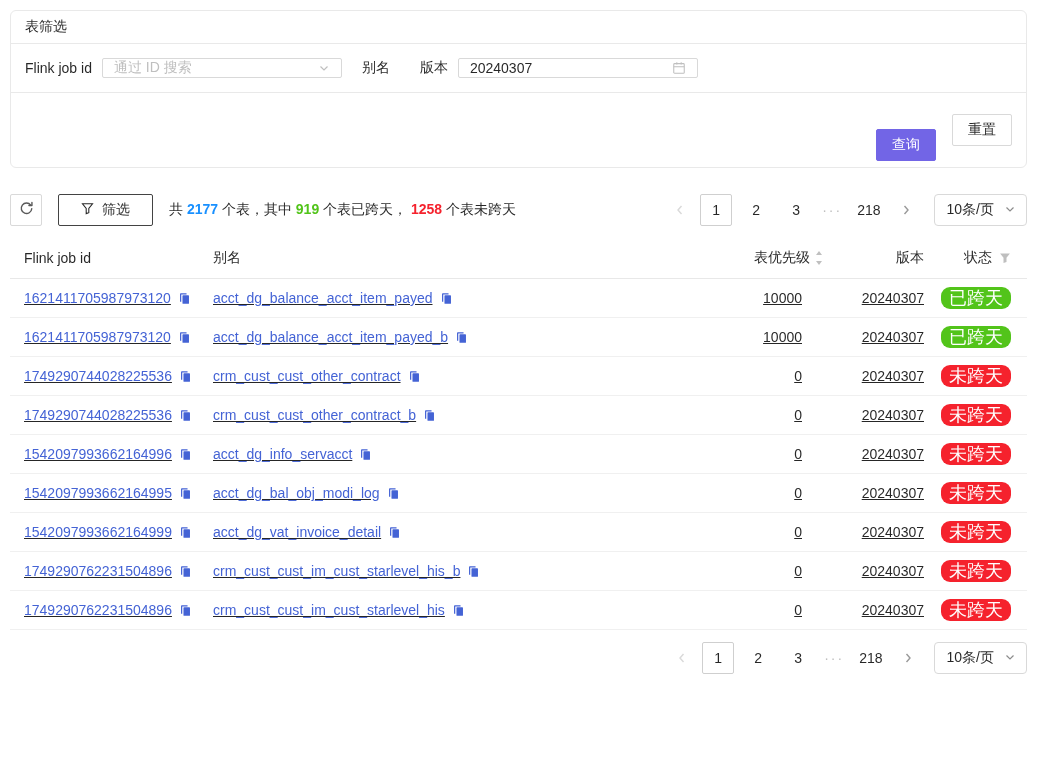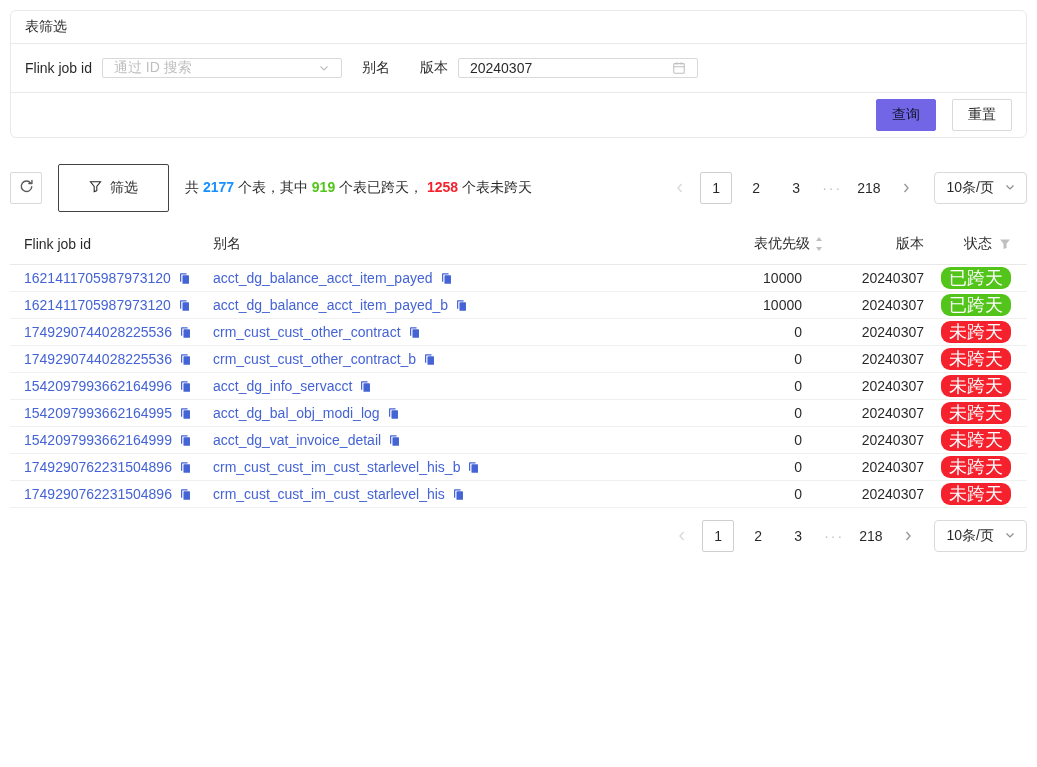--- a/index.html
+++ b/index.html
@@ -38,31 +38,31 @@
   .ctl-value{color:var(--text);}
   .ctl-icon{display:inline-flex;align-items:center;}
   .card-footer{
     display:flex;justify-content:flex-end;align-items:center;gap:16px;
     padding:6px 14px;border-top:1px solid #e9e9e9;
   }
   .btn{
     height:32px;padding:0 15px;border:1px solid var(--ctl-border);border-radius:2px;
     background:#fff;color:var(--text);font-size:14px;font-family:inherit;cursor:pointer;
   }
-  .btn.primary{background:var(--primary);border-color:var(--primary);color:#0f172a;}
+  .btn.primary{background:var(--primary);border-color:var(--primary);color:#ffffff;margin-top:30px;}
 
   
   .toolbar{display:flex;align-items:center;gap:16px;margin-top:26px;}
   .icon-btn{
     width:32px;height:32px;padding:0;border:1px solid var(--ctl-border);border-radius:2px;
     background:#fff;display:inline-flex;align-items:center;justify-content:center;
     color:#595959;cursor:pointer;
   }
   .filter-toggle{
-    height:48px;padding:0 30px;border:1px solid #434343;border-radius:2px;background:#fff;
+    height:32px;padding:0 22px;border:1px solid #434343;border-radius:2px;background:#fff;
     display:inline-flex;align-items:center;gap:8px;color:var(--text);
     font-size:14px;font-family:inherit;cursor:pointer;
   }
   .summary{white-space:nowrap;}
   .num{font-weight:700;}
   .num.total{color:var(--total-blue);}
   .num.crossed{color:var(--success-green);}
   .num.uncrossed{color:var(--danger-red);}
 
   
@@ -84,21 +84,21 @@
     display:inline-flex;align-items:center;gap:10px;padding:0 10px 0 12px;cursor:pointer;white-space:nowrap;
   }
 
   
   .data-table{width:100%;border-collapse:collapse;table-layout:fixed;margin-top:12px;}
   col.c1{width:195px;} col.c3{width:150px;} col.c4{width:100px;} col.c5{width:95px;}
   th{
     text-align:left;font-weight:500;font-size:14px;color:var(--text);
     padding:11px 8px;border-bottom:1px solid var(--border);
   }
-  td{padding:2px 8px;border-bottom:1px solid var(--row-border);font-size:14px;white-space:nowrap;overflow:hidden;}
+  td{padding:8px 8px;border-bottom:1px solid var(--row-border);font-size:14px;white-space:nowrap;overflow:hidden;text-decoration:underline;}
   th:first-child,td:first-child{padding-left:14px;}
   .th-flex{display:flex;align-items:center;justify-content:flex-end;gap:4px;}
   .th-right{text-align:right;}
   .cell-priority{text-align:right;padding-right:30px;}
   .cell-version{text-align:right;}
   .cell-status{text-align:right;padding-right:16px;}
   .link{color:var(--link);text-decoration:none;cursor:pointer;}
   .copy{display:inline-flex;margin-left:7px;color:var(--link);vertical-align:-2px;cursor:pointer;}
   .sorter{display:inline-flex;cursor:pointer;}
   .th-filter{display:inline-flex;margin-left:3px;cursor:pointer;}

